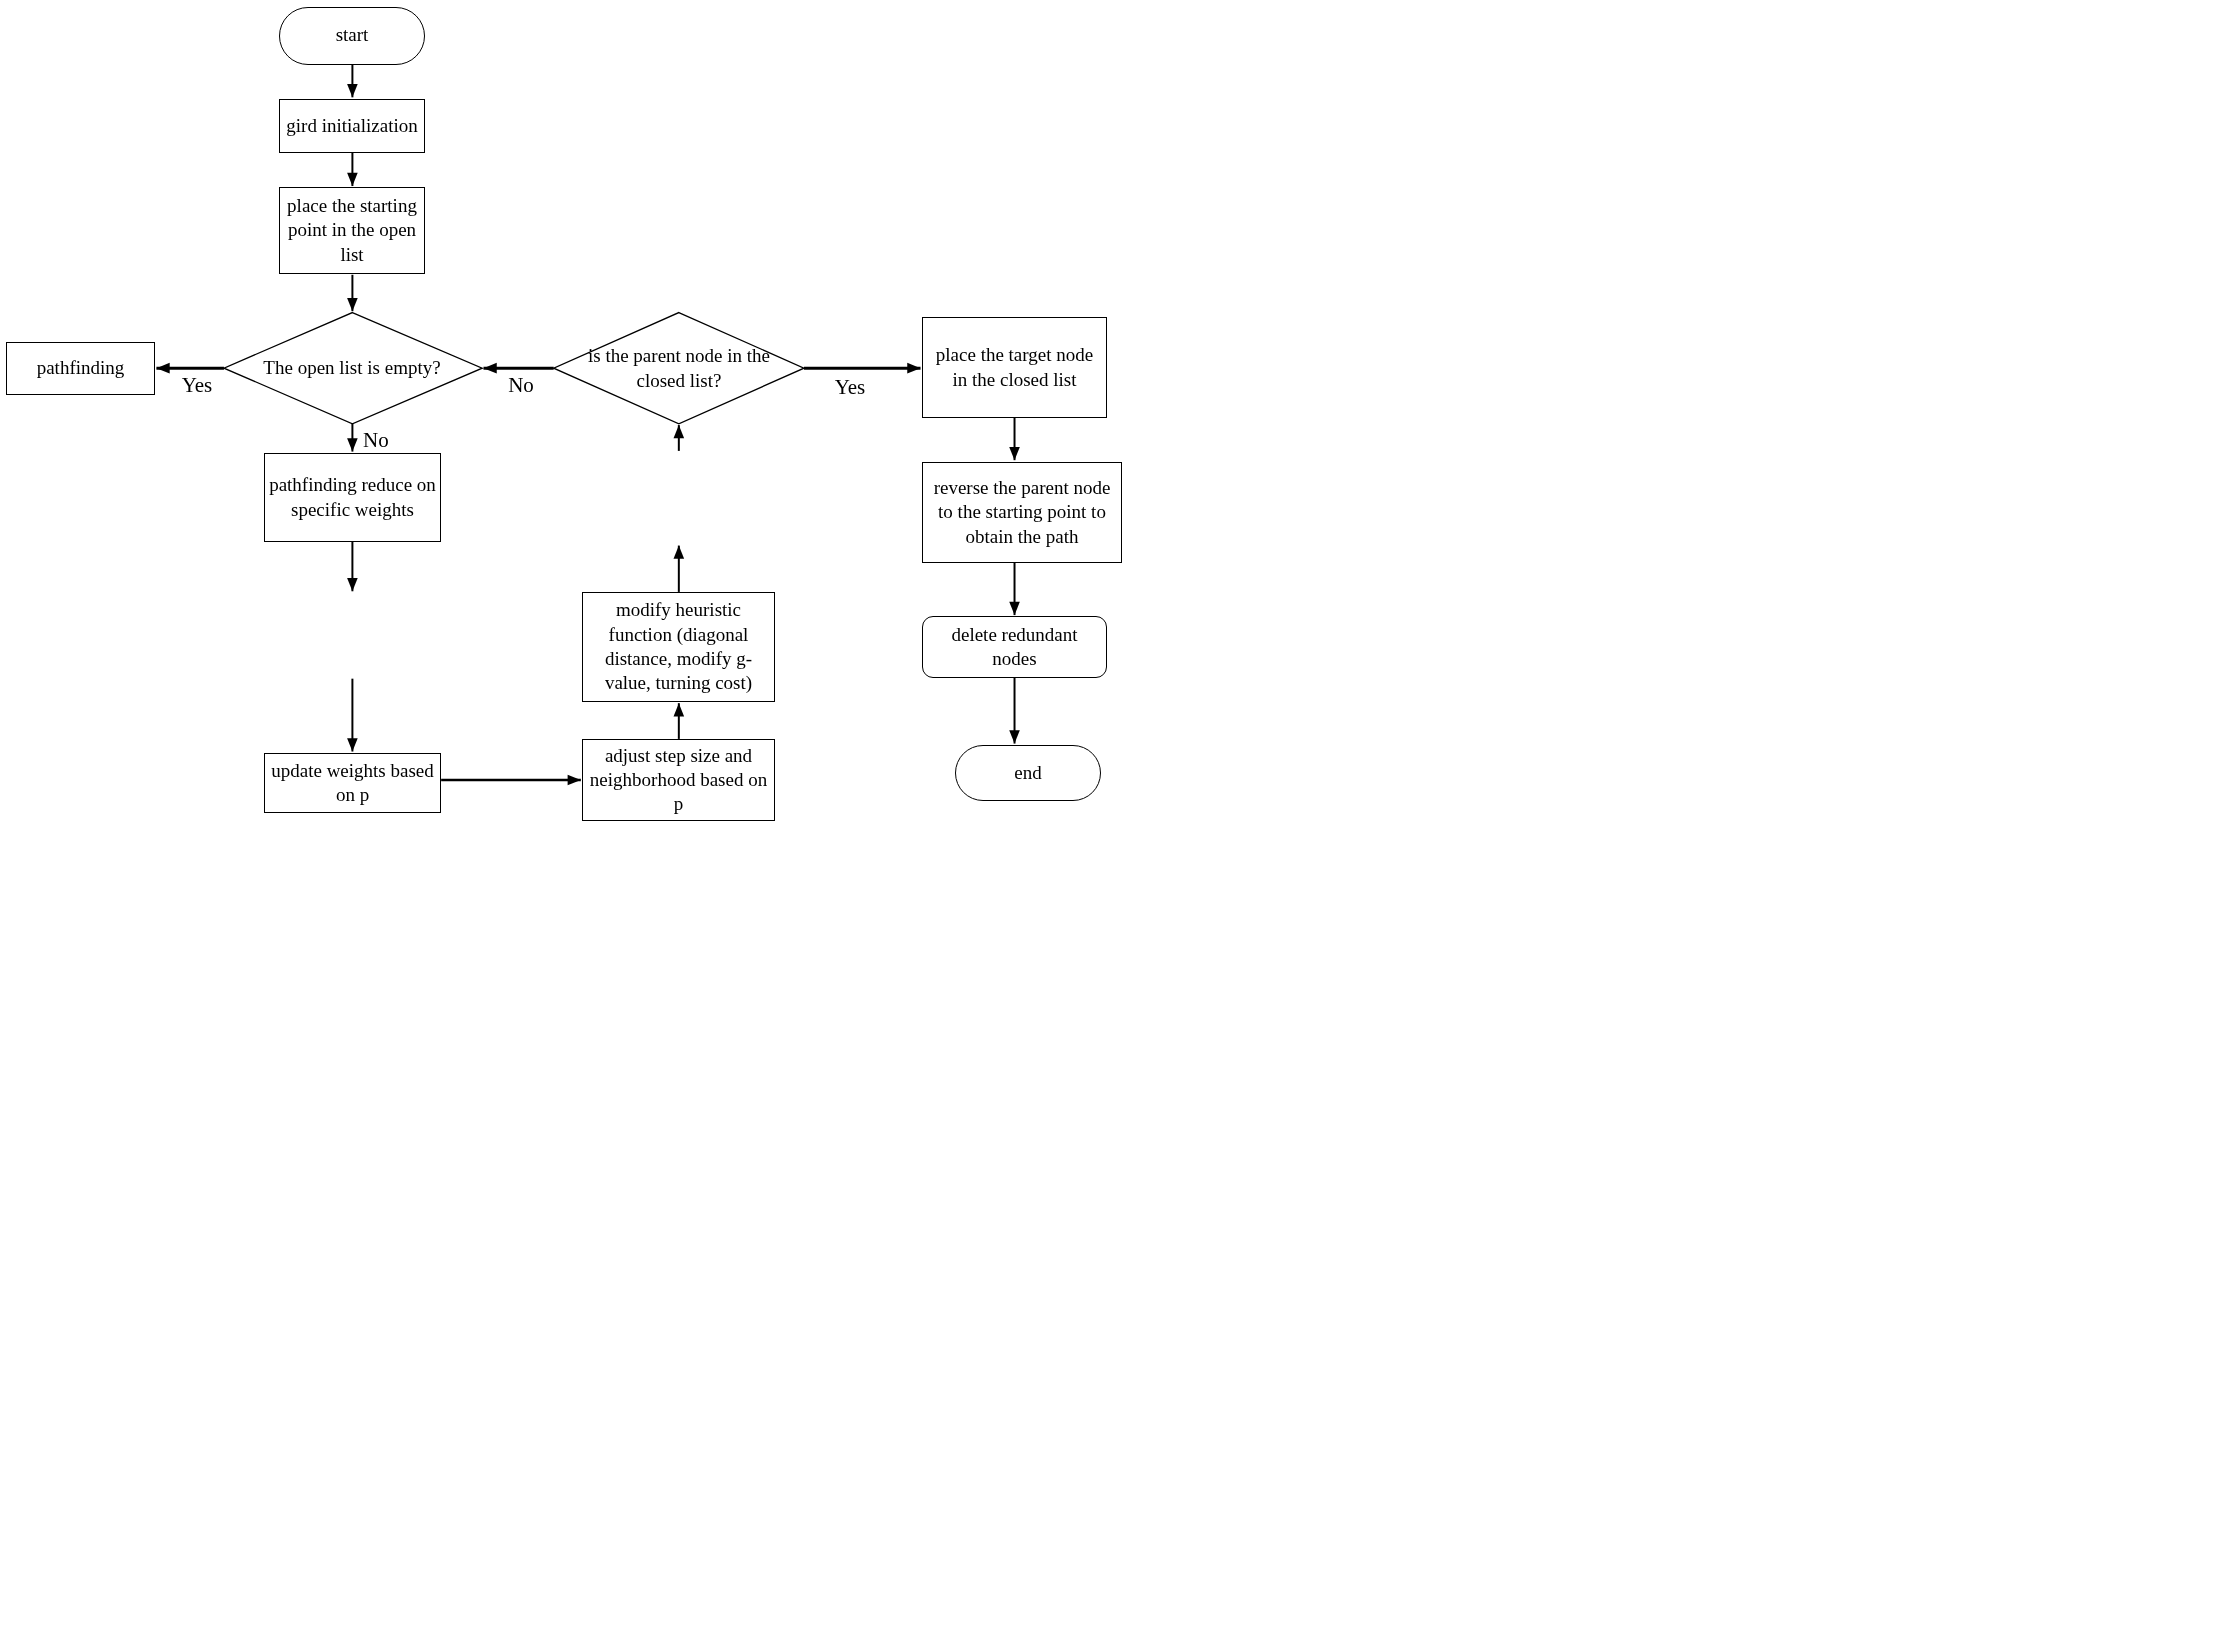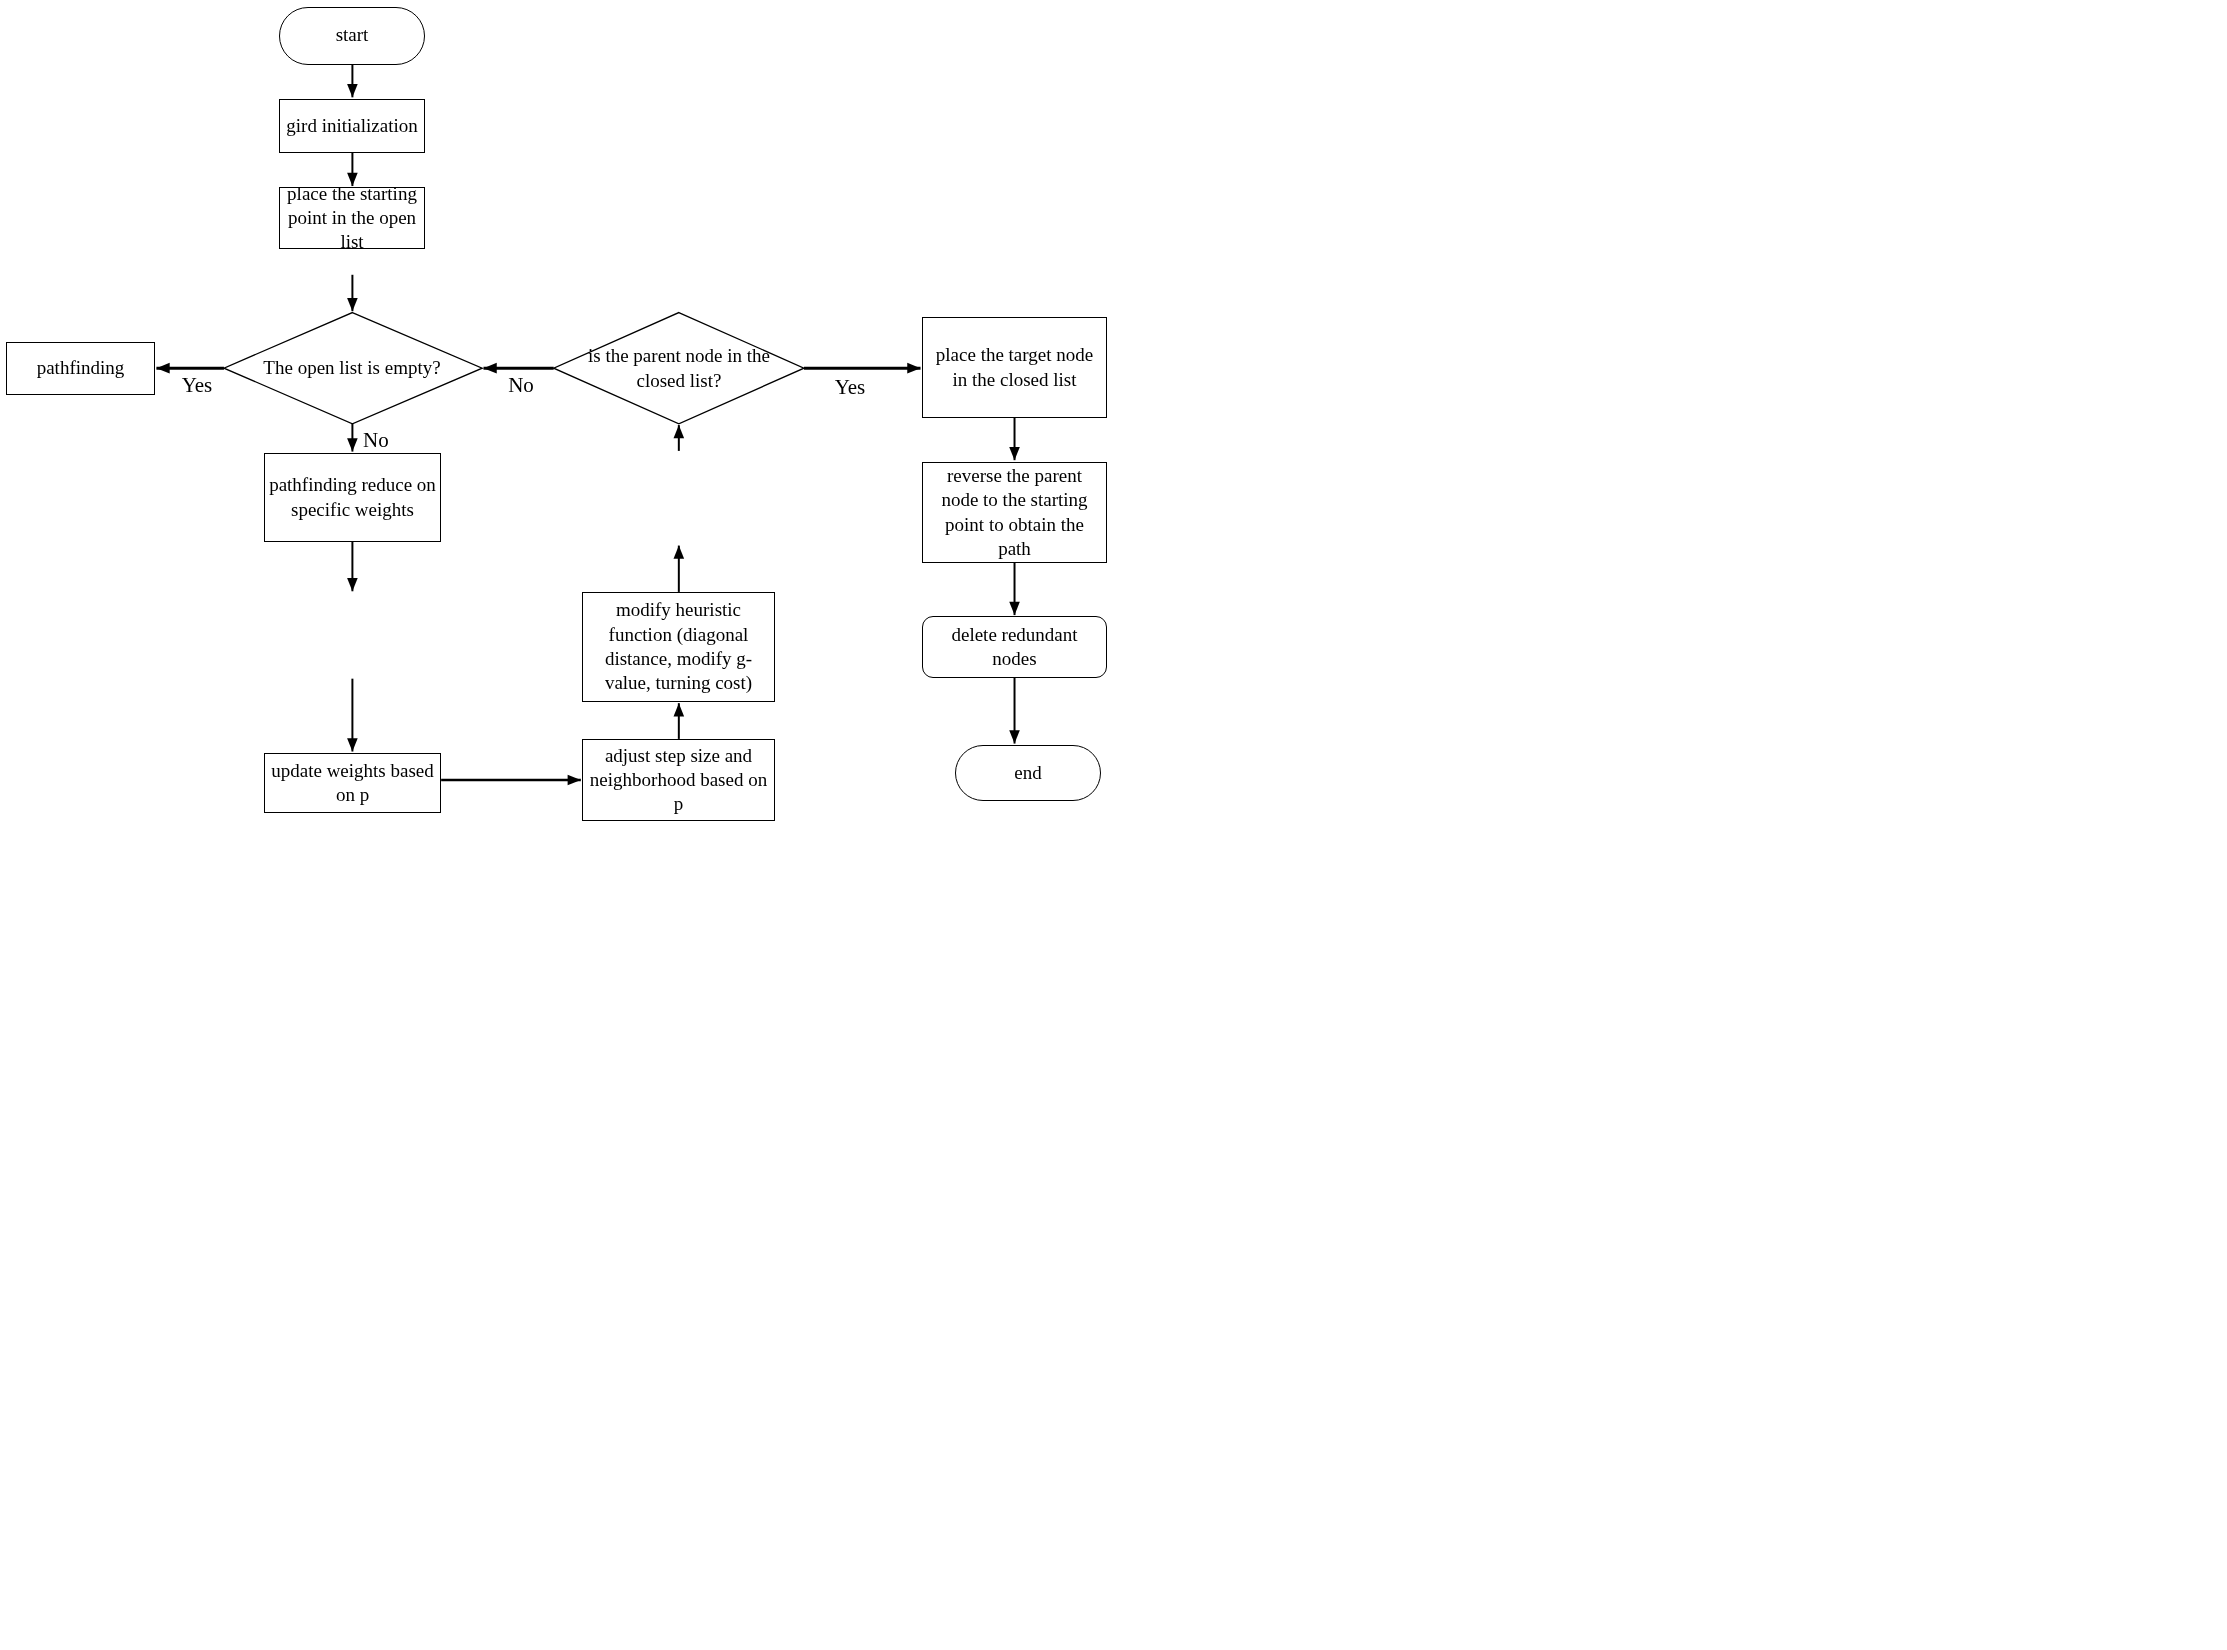--- a/index.html
+++ b/index.html
@@ -67,21 +67,21 @@
   </svg>
 
   <div class="node stadium" style="left:279px;top:6.6px;width:146px;height:58px;">
     <span>start</span>
   </div>
 
   <div class="node" style="left:279px;top:99px;width:146px;height:54px;">
     <span>gird initialization</span>
   </div>
 
-  <div class="node" style="left:279px;top:187px;width:146px;height:62px;">
+  <div class="node" style="left:279px;top:187px;width:146px;height:87px;">
     <span>place the starting point in the open list</span>
   </div>
 
   <div class="dlabel" style="left:246px;top:348px;width:212px;height:41px;">
     <span>The open list is empty?</span>
   </div>
 
   <div class="node" style="left:6px;top:342px;width:149px;height:53px;">
     <span>pathfinding</span>
   </div>
@@ -105,21 +105,21 @@
   </div>
 
   <div class="node" style="left:582px;top:739px;width:193px;height:82px;">
     <span>adjust step size and neighborhood based on p</span>
   </div>
 
   <div class="node" style="left:922px;top:317px;width:185px;height:101px;">
     <span>place the target node in the closed list</span>
   </div>
 
-  <div class="node" style="left:922px;top:462px;width:185px;height:101px;font-family:Liberation Serif, serif;">
+  <div class="node" style="left:922px;top:462px;width:200px;height:101px;font-family:Liberation Serif, serif;">
     <span>reverse the parent node to the starting point to obtain the path</span>
   </div>
 
   <div class="node" style="left:922px;top:616px;width:185px;height:62px;border-radius:11px;">
     <span>delete redundant nodes</span>
   </div>
 
   <div class="node stadium" style="left:955px;top:745px;width:146px;height:56px;">
     <span>end</span>
   </div>

